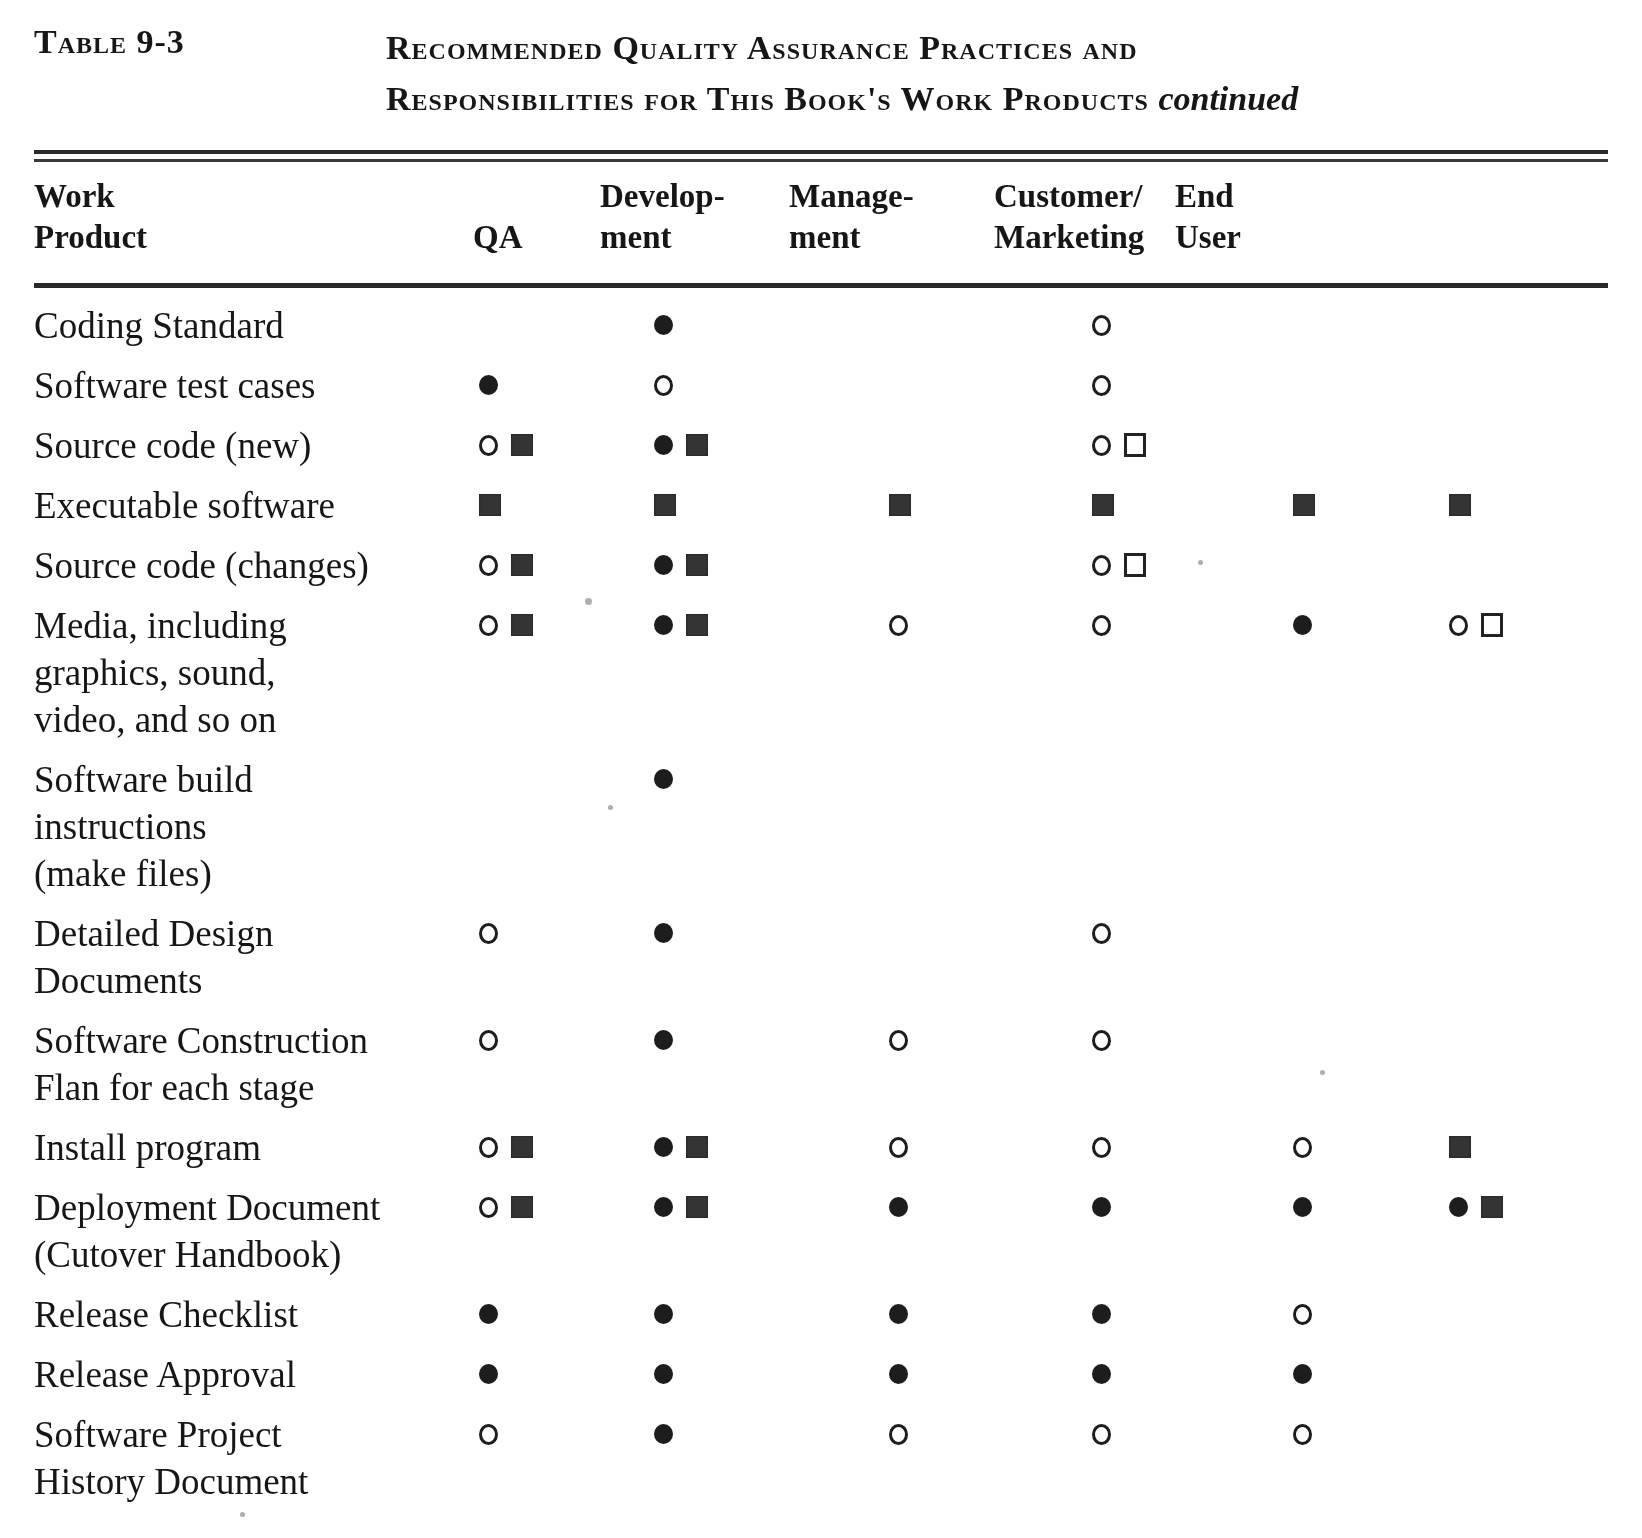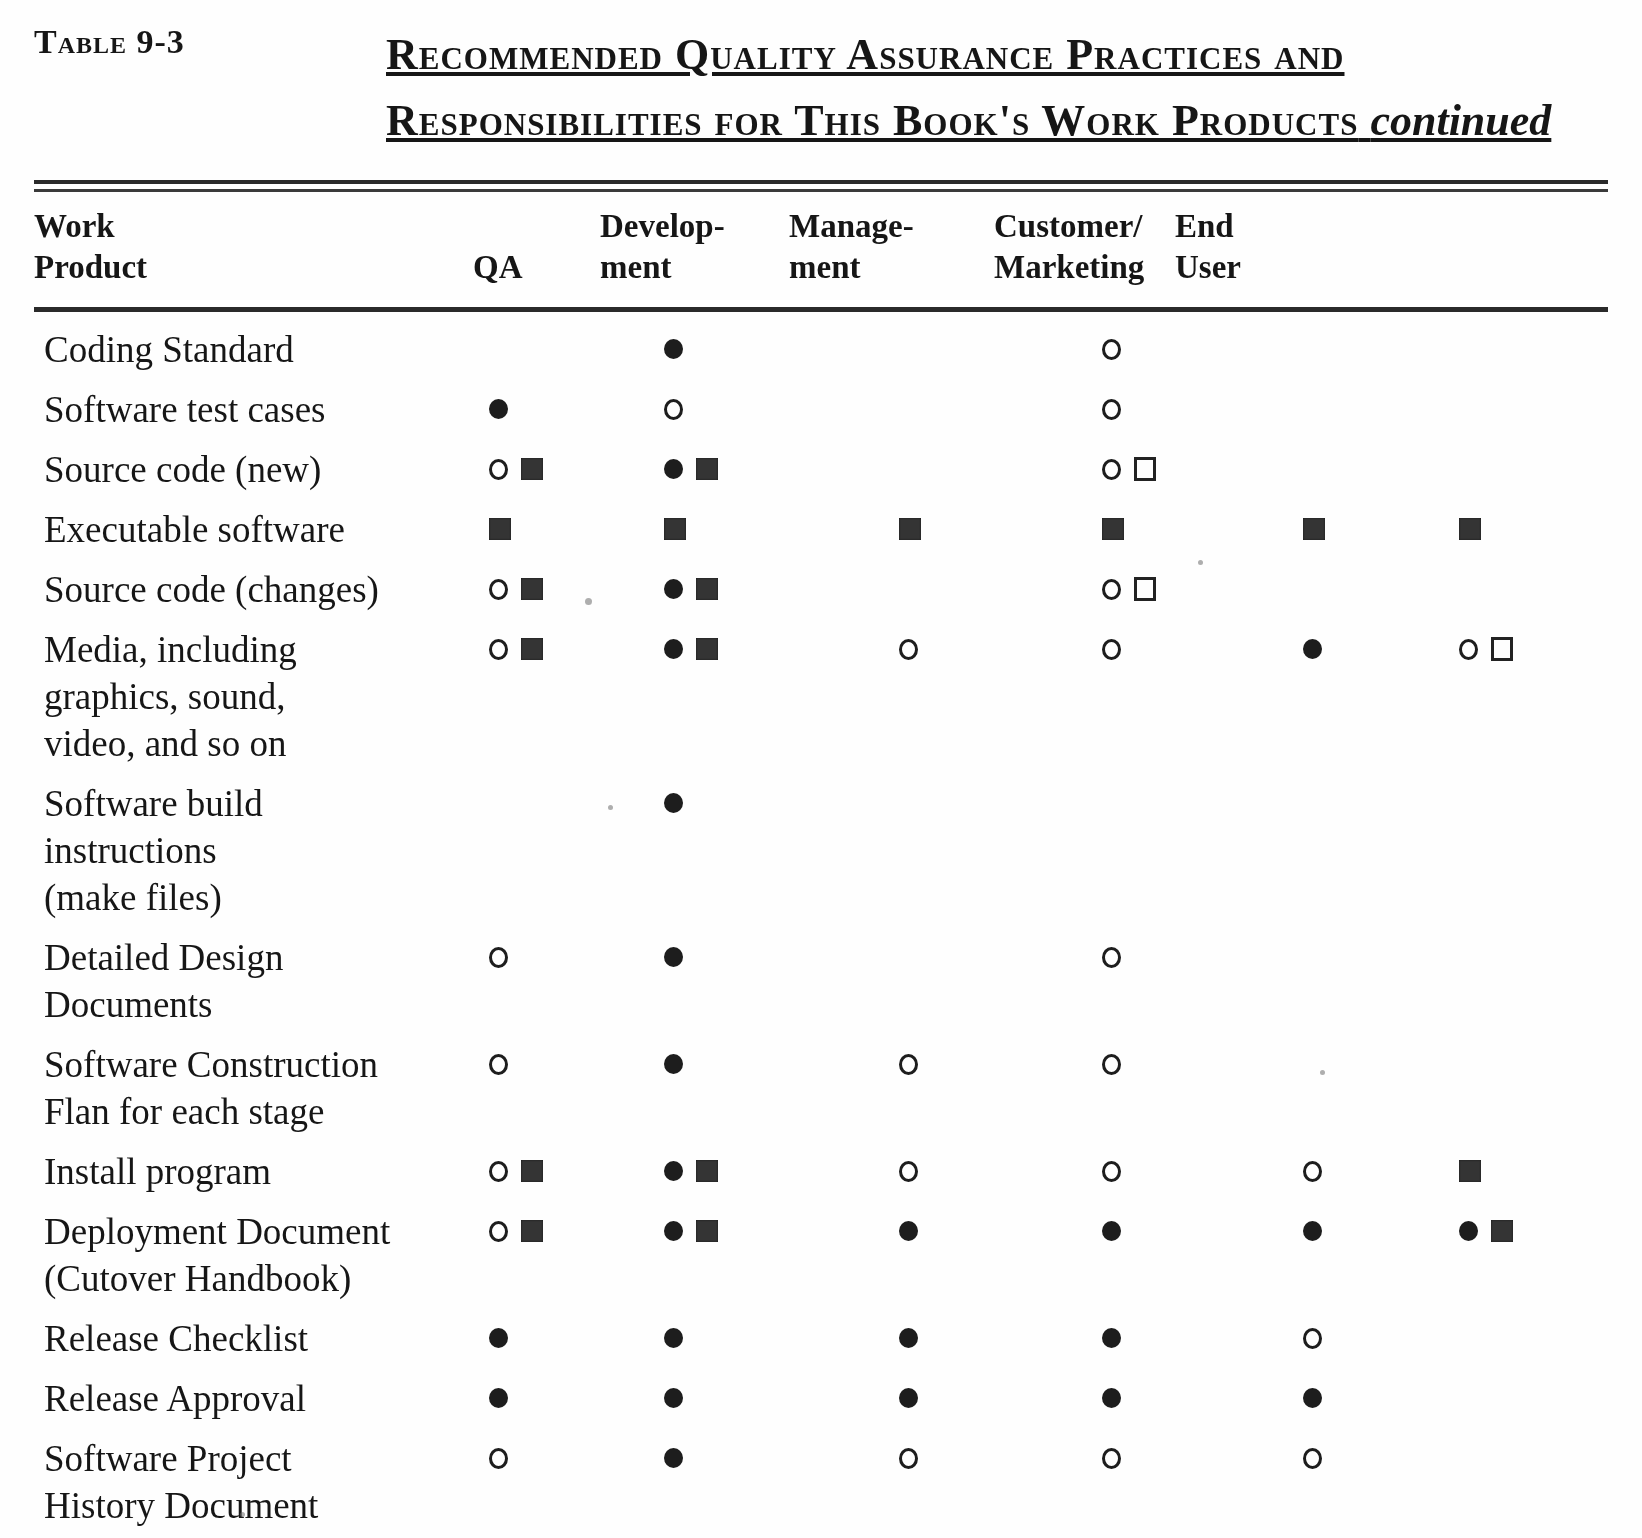--- a/index.html
+++ b/index.html
@@ -15,48 +15,48 @@
 
   
   .title-row{display:flex;align-items:flex-start;margin-top:4px;}
   .tlabel{
     width:352px;flex:0 0 352px;
     font-variant:small-caps;font-weight:bold;
     font-size:34px;letter-spacing:1px;line-height:1.2;
   }
   .theading{
     font-variant:small-caps;font-weight:bold;
-    font-size:44px;letter-spacing:1px;line-height:1.5;text-decoration:underline;
+    font-size:34px;letter-spacing:1px;line-height:1.5;
   }
   .theading .cont{
     font-variant:normal;font-style:italic;font-weight:bold;
     letter-spacing:0;
   }
 
   
   .rule-double{
     margin-top:26px;height:5px;
     border-top:4px solid #2a2a2a;border-bottom:3px solid #3a3a3a;
   }
   .rule-heavy{height:0;border-top:5px solid #2a2a2a;}
 
   
   .grid-row{
     display:grid;
     grid-template-columns:409px 157px 189px 205px 181px 212px 221px;
   }
-  .thead{padding:14px 0 18px 0;align-items:end;}
+  .thead{padding:14px 0 24px 0;align-items:end;}
   .th{
     font-weight:bold;font-size:33px;line-height:1.25;
     white-space:pre-line;align-self:end;
   }
   .th.c-qa{padding-left:30px;}
 
   .tbody{padding-top:14px;}
-  .trow{margin-bottom:13px;margin-left:10px;}
+  .trow{margin-bottom:13px;}
   .label-cell{
     font-size:37px;line-height:47px;
     white-space:pre-line;
   }
   .sym-cell{
     display:flex;align-items:center;gap:13px;
     height:47px;
   }
   .sym-cell.c-qa{padding-left:36px;}
   .sym-cell.c-dev{padding-left:54px;}

